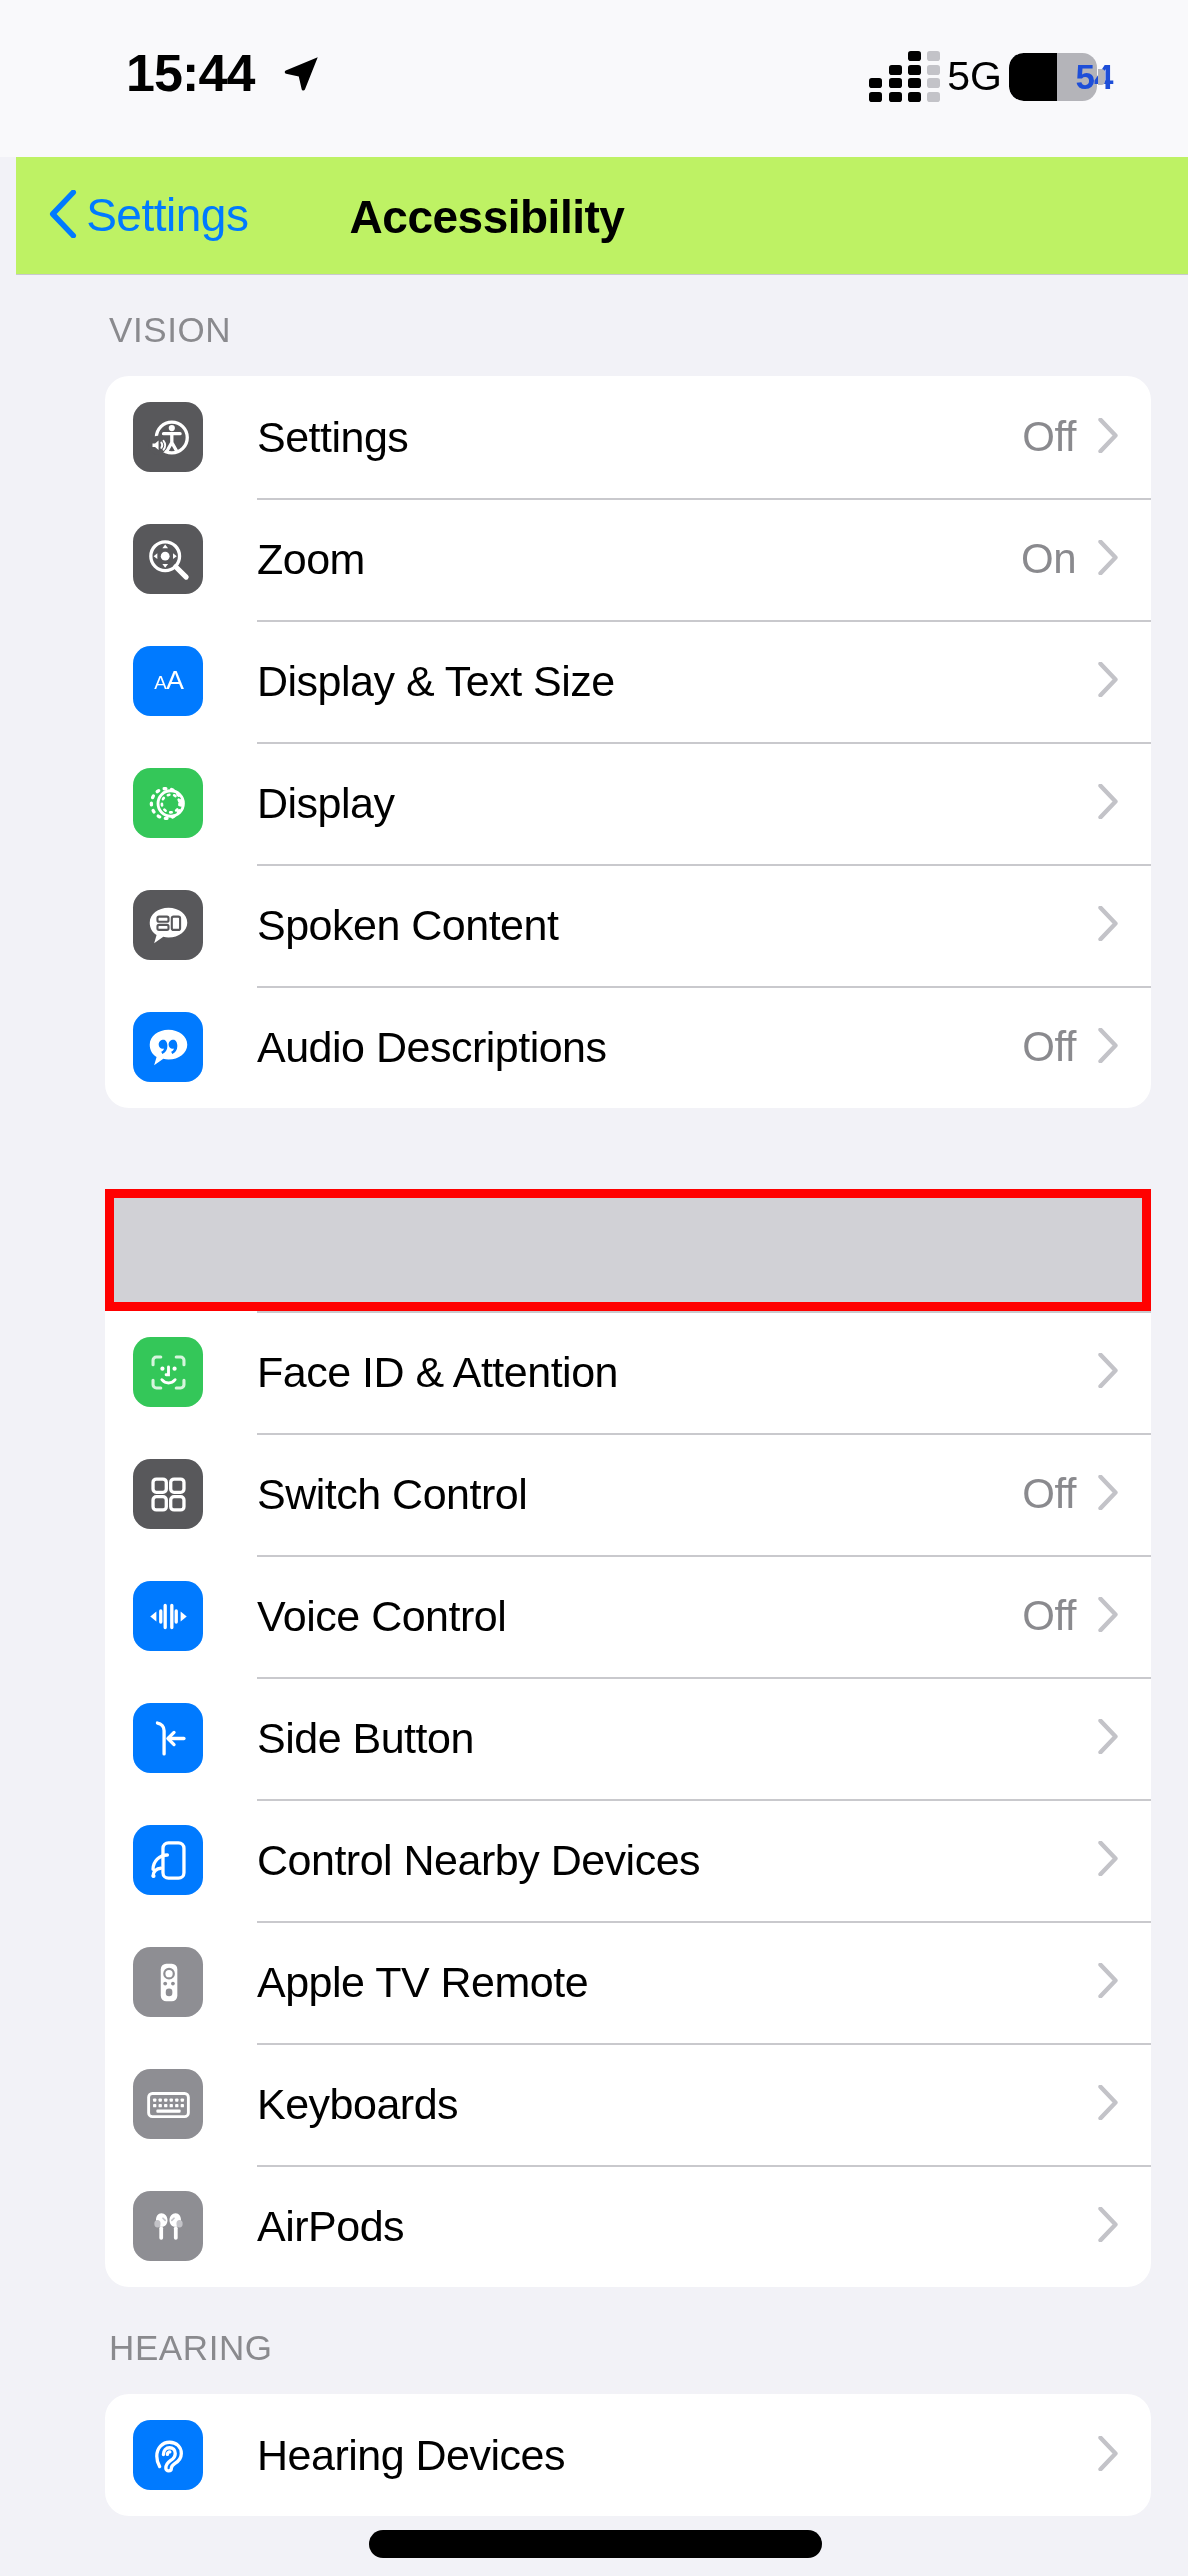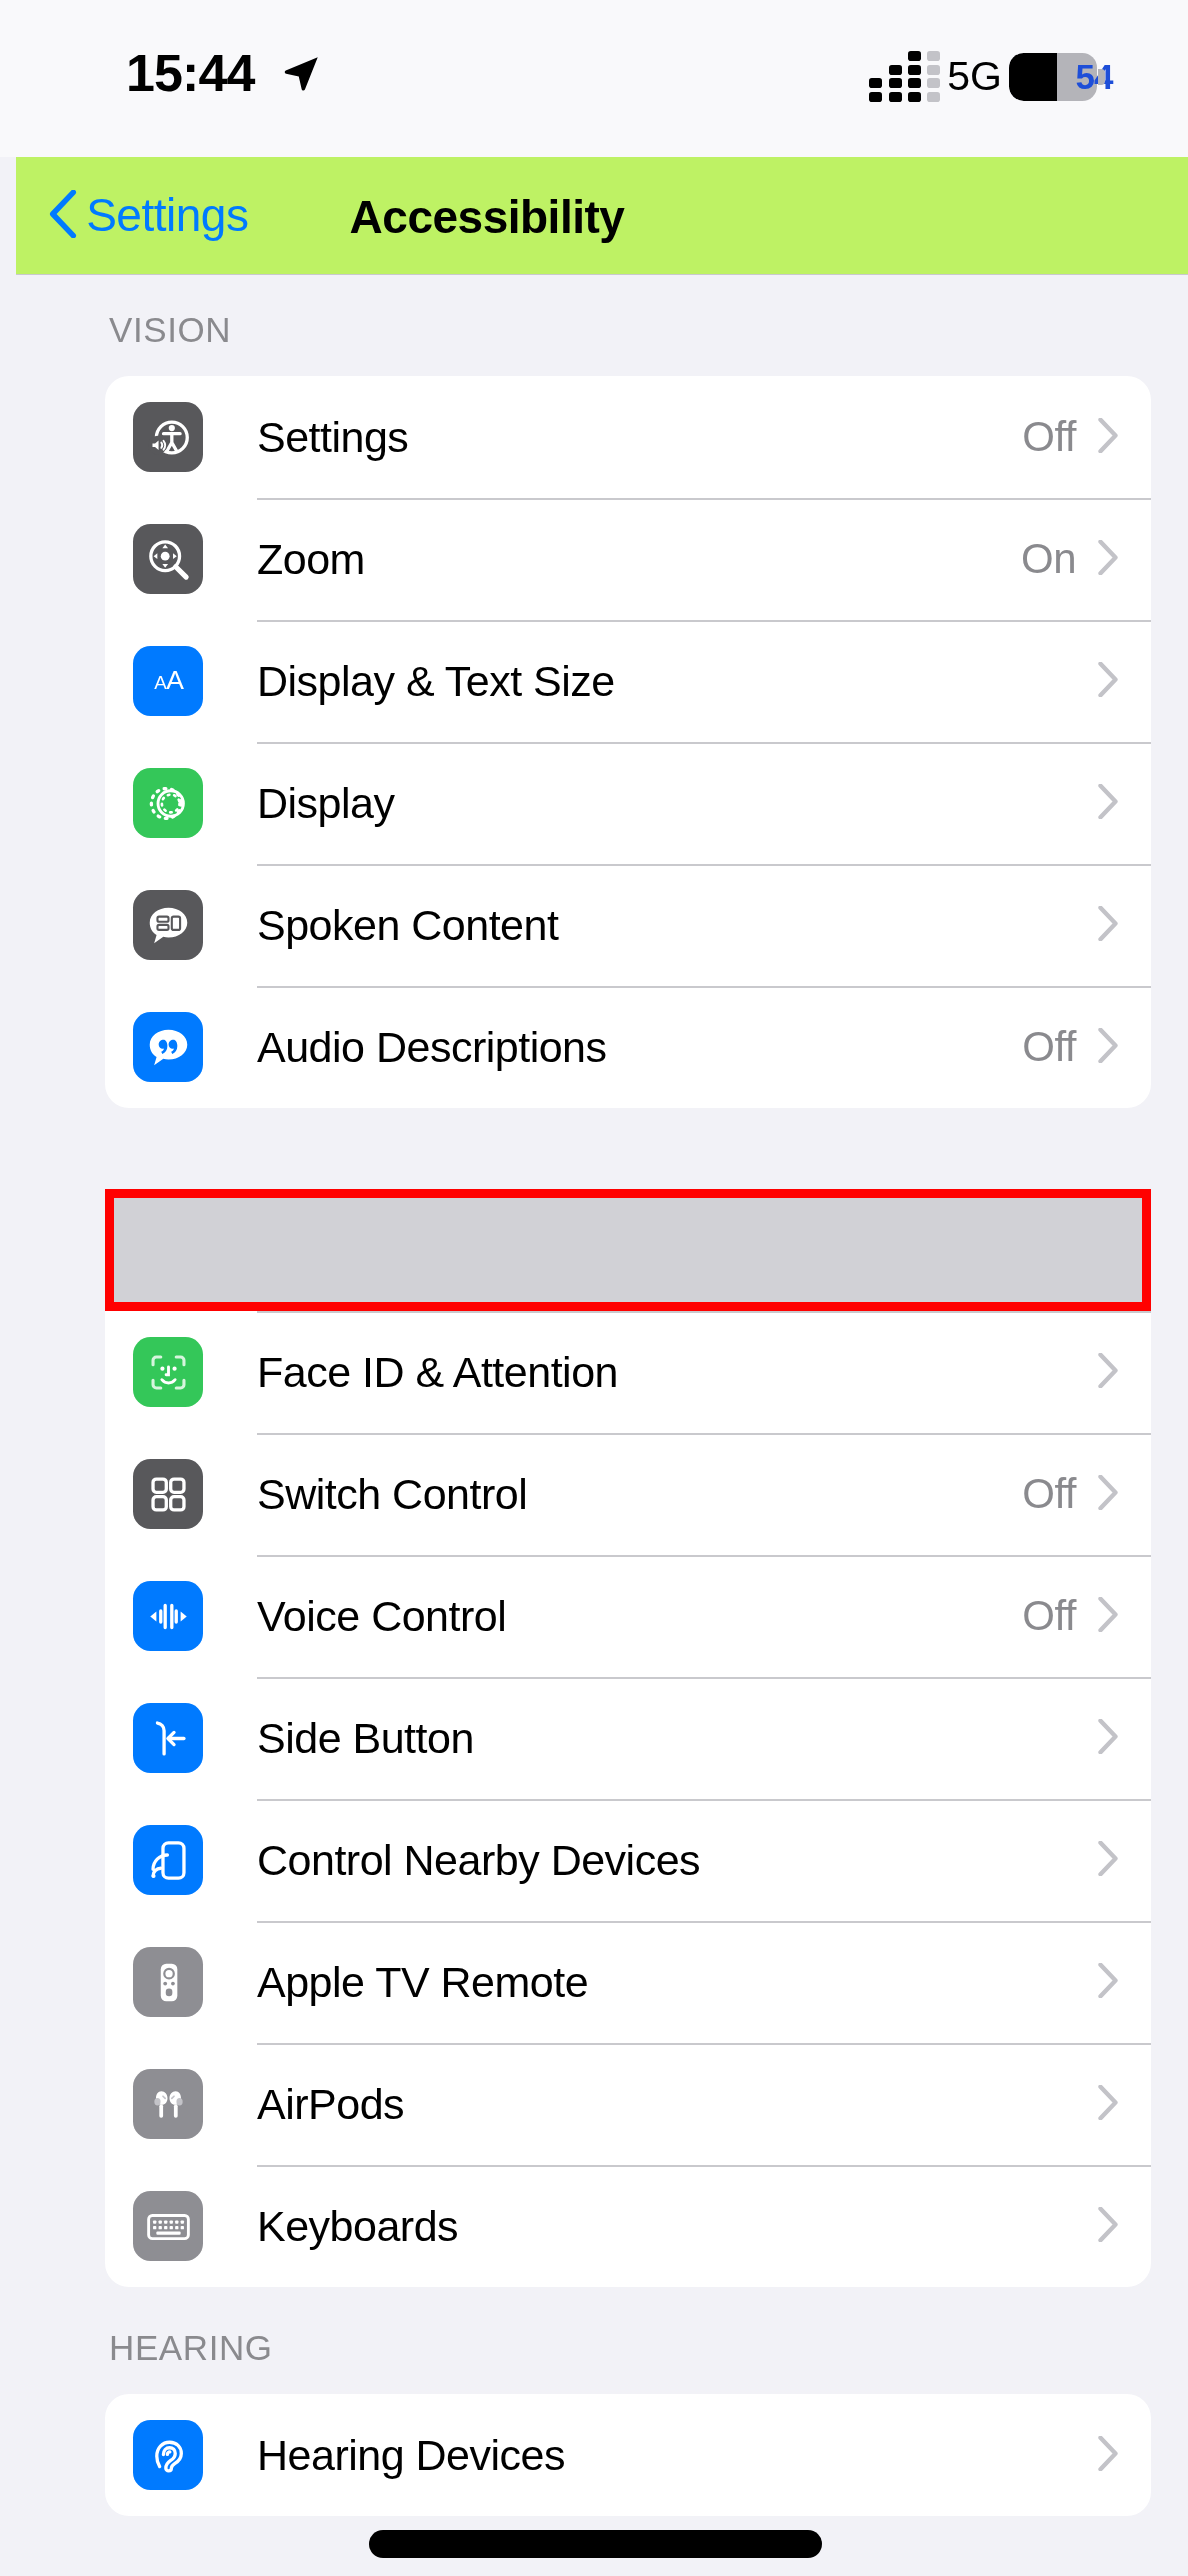--- a/index.html
+++ b/index.html
@@ -376,46 +376,20 @@
           <div class="row-ico" style="background: rgb(142, 142, 147);">
             <svg viewBox="0 0 48 48" width="53" height="53">
               <rect x="17" y="7" width="15" height="34" rx="5" fill="#fff"></rect>
               <circle cx="24.5" cy="16" r="4.3" fill="none" stroke="#8e8e93" stroke-width="2"></circle>
               <circle cx="21" cy="25" r="1.7" fill="#8e8e93"></circle>
               <circle cx="28" cy="25" r="1.7" fill="#8e8e93"></circle>
               <rect x="21.5" y="29.5" width="6" height="7" rx="3" fill="#8e8e93"></rect>
             </svg>
           </div>
           <div class="row-label">Apple TV Remote</div>
-          <div class="row-right">
-            <span><svg class="chev" viewBox="0 0 12 21">
-                <path d="M1.5 1 10.5 10.5l-9 9.5" stroke="#c3c3c8" stroke-width="2.6" fill="none" stroke-linecap="round" stroke-linejoin="round"></path>
-              </svg></span>
-          </div>
-        </div>
-        <div class="row">
-          <div class="row-ico" style="background: rgb(142, 142, 147);">
-            <svg viewBox="0 0 48 48" width="53" height="53">
-              <g fill="#fff">
-                <path d="M17.5 12c3.3 0 5.6 2.7 5.6 6.3 0 3.4-2.2 6-5.1 6-3 0-5.3-2.5-5.3-6 0-3.6 1.8-6.3 4.8-6.3z"></path>
-                <rect x="15.7" y="24" width="3.4" height="12" rx="1.6"></rect>
-                <path d="M30.5 12c-3.3 0-5.6 2.7-5.6 6.3 0 3.4 2.2 6 5.1 6 3 0 5.3-2.5 5.3-6 0-3.6-1.8-6.3-4.8-6.3z"></path>
-                <rect x="28.9" y="24" width="3.4" height="12" rx="1.6"></rect>
-              </g>
-              <g fill="#c3c3c8">
-                <ellipse cx="14" cy="21.5" rx="2.8" ry="3.4"></ellipse>
-                <ellipse cx="34" cy="21.5" rx="2.8" ry="3.4"></ellipse>
-              </g>
-              <g stroke="#c3c3c8" stroke-width="1.5" stroke-linecap="round">
-                <path d="M19 16.5l2 2"></path>
-                <path d="M29 16.5l-2 2"></path>
-              </g>
-            </svg>
-          </div>
-          <div class="row-label">AirPods</div>
           <div class="row-right">
             <span><svg class="chev" viewBox="0 0 12 21">
                 <path d="M1.5 1 10.5 10.5l-9 9.5" stroke="#c3c3c8" stroke-width="2.6" fill="none" stroke-linecap="round" stroke-linejoin="round"></path>
               </svg></span>
           </div>
         </div>
         <div class="row">
           <div class="row-ico" style="background: rgb(142, 142, 147);">
             <svg viewBox="0 0 48 48" width="53" height="53">
               <rect x="6" y="14" width="36" height="21" rx="3.4" fill="none" stroke="#fff" stroke-width="2.6"></rect>
@@ -436,20 +410,46 @@
               </g>
             </svg>
           </div>
           <div class="row-label">Keyboards</div>
           <div class="row-right">
             <span><svg class="chev" viewBox="0 0 12 21">
                 <path d="M1.5 1 10.5 10.5l-9 9.5" stroke="#c3c3c8" stroke-width="2.6" fill="none" stroke-linecap="round" stroke-linejoin="round"></path>
               </svg></span>
           </div>
         </div>
+        <div class="row">
+          <div class="row-ico" style="background: rgb(142, 142, 147);">
+            <svg viewBox="0 0 48 48" width="53" height="53">
+              <g fill="#fff">
+                <path d="M17.5 12c3.3 0 5.6 2.7 5.6 6.3 0 3.4-2.2 6-5.1 6-3 0-5.3-2.5-5.3-6 0-3.6 1.8-6.3 4.8-6.3z"></path>
+                <rect x="15.7" y="24" width="3.4" height="12" rx="1.6"></rect>
+                <path d="M30.5 12c-3.3 0-5.6 2.7-5.6 6.3 0 3.4 2.2 6 5.1 6 3 0 5.3-2.5 5.3-6 0-3.6-1.8-6.3-4.8-6.3z"></path>
+                <rect x="28.9" y="24" width="3.4" height="12" rx="1.6"></rect>
+              </g>
+              <g fill="#c3c3c8">
+                <ellipse cx="14" cy="21.5" rx="2.8" ry="3.4"></ellipse>
+                <ellipse cx="34" cy="21.5" rx="2.8" ry="3.4"></ellipse>
+              </g>
+              <g stroke="#c3c3c8" stroke-width="1.5" stroke-linecap="round">
+                <path d="M19 16.5l2 2"></path>
+                <path d="M29 16.5l-2 2"></path>
+              </g>
+            </svg>
+          </div>
+          <div class="row-label">AirPods</div>
+          <div class="row-right">
+            <span><svg class="chev" viewBox="0 0 12 21">
+                <path d="M1.5 1 10.5 10.5l-9 9.5" stroke="#c3c3c8" stroke-width="2.6" fill="none" stroke-linecap="round" stroke-linejoin="round"></path>
+              </svg></span>
+          </div>
+        </div>
       </div>
     <div class="hl-box"></div>
   </div>
 
   <div class="gap-c"></div>
   <div class="sec-header">HEARING</div>
   <div style="height:26px"></div>
   <div class="card" id="card-hearing">
       <div class="row">
         <div class="row-ico" style="background: rgb(0, 122, 255);">

